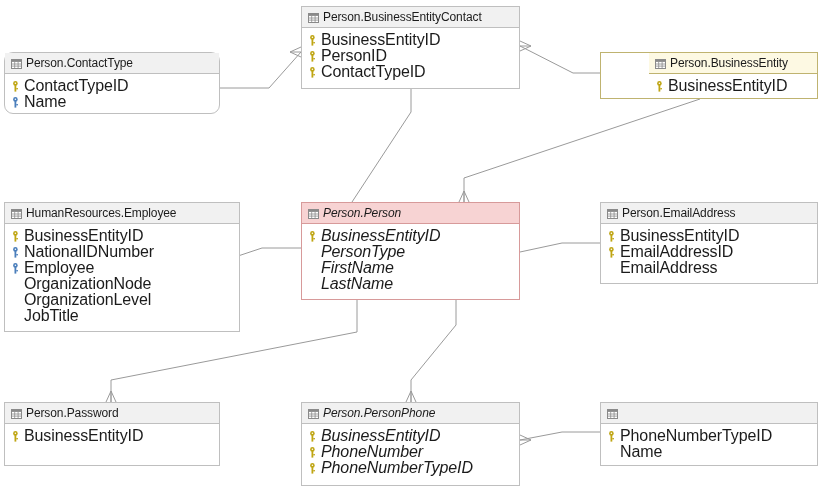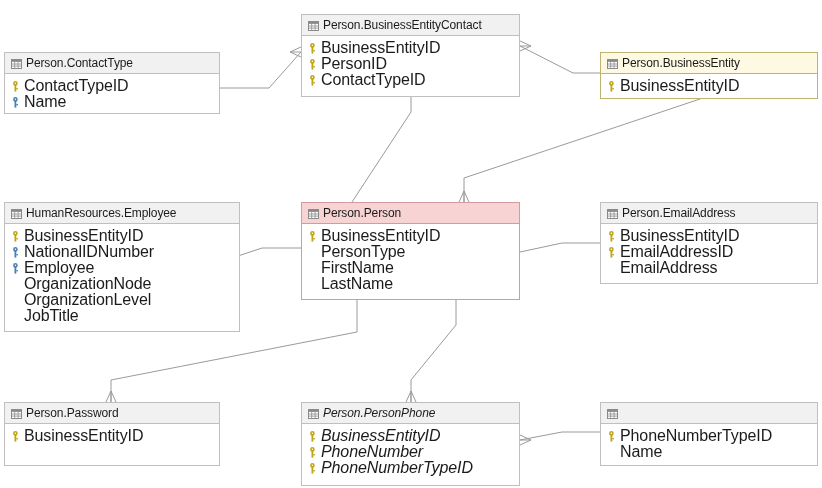--- a/index.html
+++ b/index.html
@@ -40,27 +40,29 @@
     padding: 0 5px 0 6px;
     background: #f1f1f1;
     border-bottom: 1px solid #bfbfbf;
     font-size: 12px;
     color: #1b1b1b;
     white-space: nowrap;
     letter-spacing: -0.1px;
   }
   .entity.hl-yellow {
     border-color: #bfb370;
+    padding-left: 48px;
   }
   .entity.hl-yellow > .entity-header {
     background: #fdf9e3;
     border-bottom-color: #bfb370;
   }
   .entity.hl-red {
     border-color: #d79a9a;
+    font-style: italic;
   }
   .entity.hl-red > .entity-header {
     background: #f7d3d3;
     border-bottom-color: #d79a9a;
   }
   .table-icon {
     display: inline-block;
     position: relative;
     width: 11px;
     height: 10px;
@@ -147,21 +149,21 @@
         <line x1="411" y1="391" x2="411" y2="402" stroke="#9a9a9a" stroke-width="1"></line>
       </g>
       <g>
         <polyline points="520,440 562,432 600,432" fill="none" stroke="#9a9a9a" stroke-width="1"></polyline>
         <line x1="520" y1="435" x2="531" y2="440" stroke="#9a9a9a" stroke-width="1"></line>
         <line x1="531" y1="440" x2="520" y2="445" stroke="#9a9a9a" stroke-width="1"></line>
         <line x1="531" y1="440" x2="520" y2="440" stroke="#9a9a9a" stroke-width="1"></line>
       </g>
     </svg>
   <div id="entity-layer">
-      <div class="entity" style="left: 4px; top: 52px; width: 216px; height: 62px;">
+      <div class="entity" style="left: 4px; top: 52px; width: 216px; height: 62px; border-radius: 9px;">
         <div class="entity-header">
           <span class="table-icon"><svg viewBox="0 0 11 10" width="11" height="10">
               <rect x="0.5" y="0.5" width="10" height="9" fill="#ffffff" stroke="#8a8a8a"></rect>
               <rect x="0.5" y="0.5" width="10" height="2.4" fill="#8a8a8a"></rect>
               <line x1="0.5" x2="10.5" y1="5" y2="5" stroke="#8a8a8a" stroke-width="0.8"></line>
               <line x1="0.5" x2="10.5" y1="7.1" y2="7.1" stroke="#8a8a8a" stroke-width="0.8"></line>
               <line x1="3.7" x2="3.7" y1="2.9" y2="9.5" stroke="#8a8a8a" stroke-width="0.8"></line>
               <line x1="7.1" x2="7.1" y1="2.9" y2="9.5" stroke="#8a8a8a" stroke-width="0.8"></line>
             </svg></span>
           <span>Person.ContactType</span>
@@ -184,21 +186,21 @@
                 <circle cx="4.4" cy="2.4" r="2.3" fill="#4a7ebb"></circle>
                 <rect x="3.5" y="4.0" width="1.8" height="6.6" fill="#4a7ebb"></rect>
                 <rect x="5.3" y="7.0" width="1.6" height="1.4" fill="#4a7ebb"></rect>
                 <circle cx="4.4" cy="2.2" r="0.8" fill="#ffffff"></circle>
               </svg>
             </span>
             <span class="col-name">Name</span>
           </div>
         </div>
       </div>
-      <div class="entity" style="left: 301px; top: 14px; width: 219px; height: 83px;">
+      <div class="entity" style="left: 301px; top: 6px; width: 219px; height: 83px;">
         <div class="entity-header">
           <span class="table-icon"><svg viewBox="0 0 11 10" width="11" height="10">
               <rect x="0.5" y="0.5" width="10" height="9" fill="#ffffff" stroke="#8a8a8a"></rect>
               <rect x="0.5" y="0.5" width="10" height="2.4" fill="#8a8a8a"></rect>
               <line x1="0.5" x2="10.5" y1="5" y2="5" stroke="#8a8a8a" stroke-width="0.8"></line>
               <line x1="0.5" x2="10.5" y1="7.1" y2="7.1" stroke="#8a8a8a" stroke-width="0.8"></line>
               <line x1="3.7" x2="3.7" y1="2.9" y2="9.5" stroke="#8a8a8a" stroke-width="0.8"></line>
               <line x1="7.1" x2="7.1" y1="2.9" y2="9.5" stroke="#8a8a8a" stroke-width="0.8"></line>
             </svg></span>
           <span>Person.BusinessEntityContact</span>

